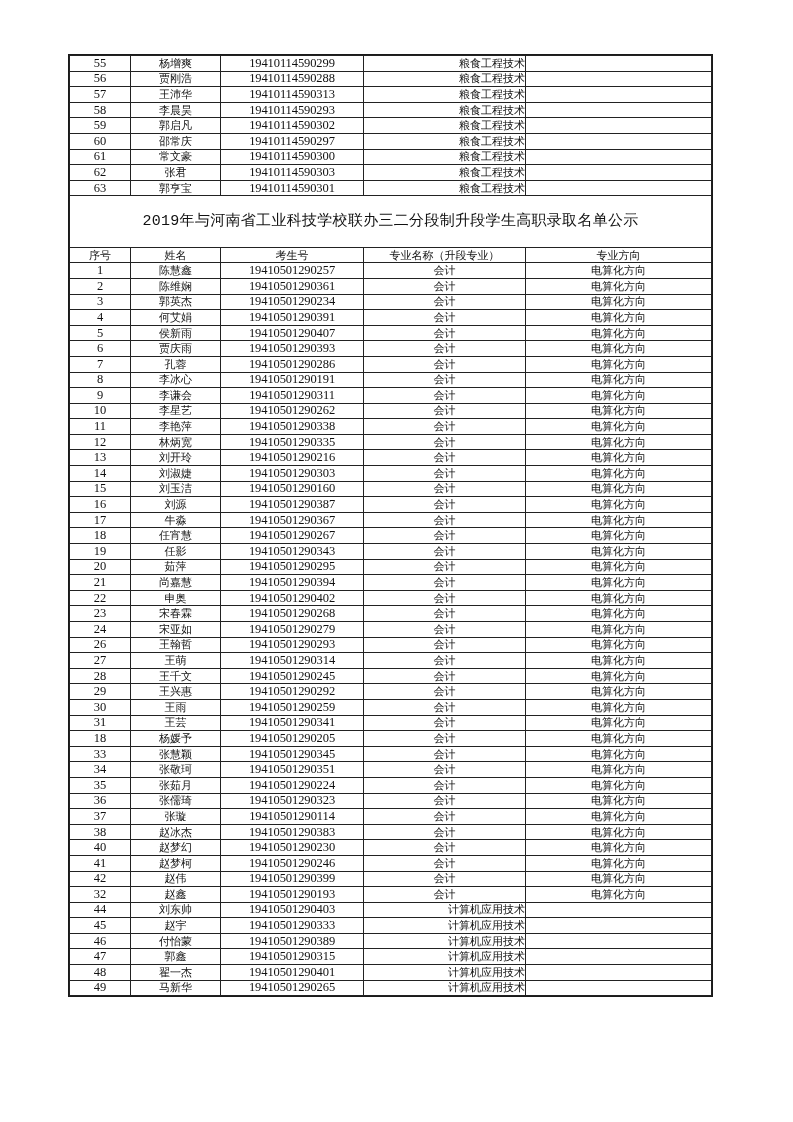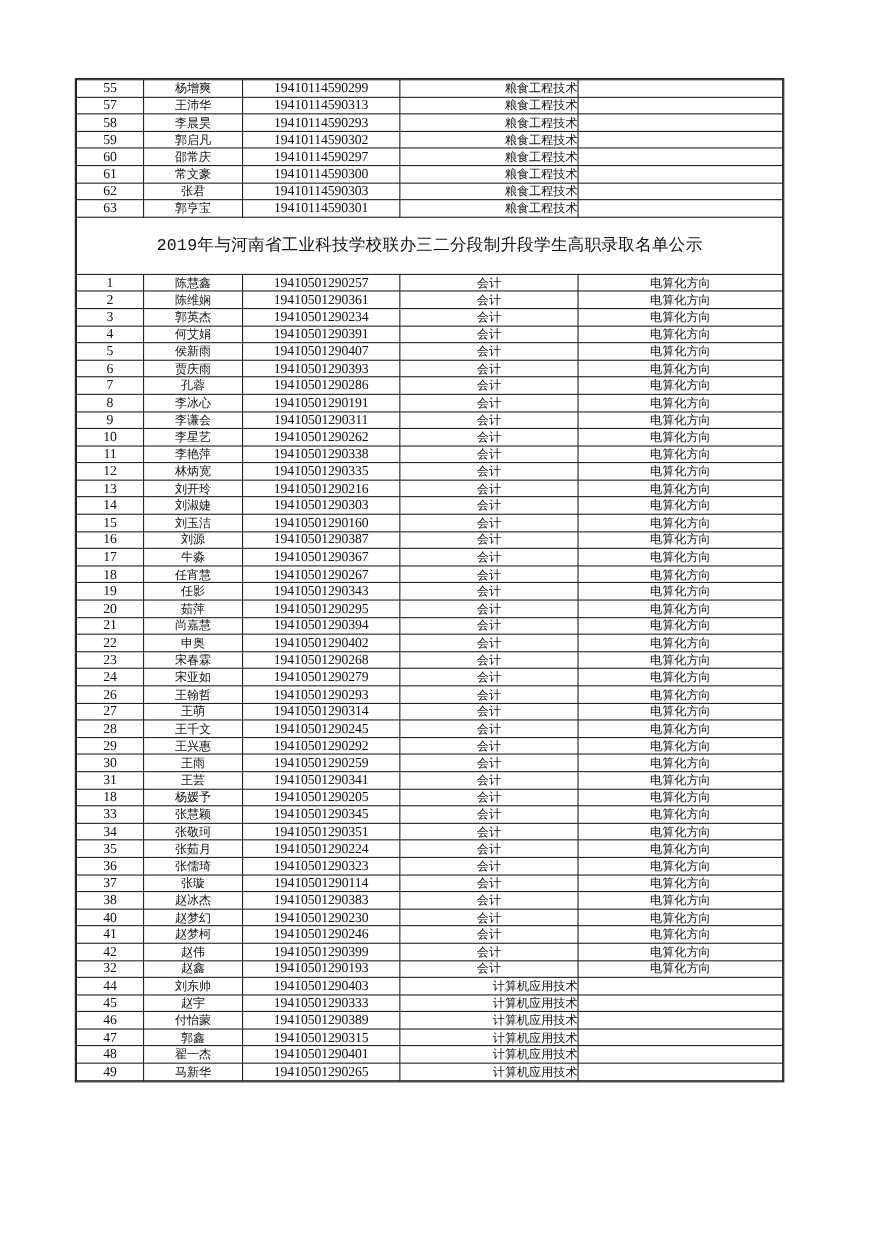--- a/index.html
+++ b/index.html
@@ -11,21 +11,21 @@
       width: 793px;
       height: 1122px;
       position: relative;
       overflow: hidden;
       font-family: "DejaVu Serif", "Liberation Serif", serif;
       color: #111111;
     }
     .sheet {
       position: absolute;
       left: 68px;
-      top: 71px;
+      top: 54px;
       width: 645px;
       border: 1.5px solid #1a1a1a;
       box-sizing: border-box;
     }
     table {
       border-collapse: collapse;
       width: 100%;
       table-layout: fixed;
     }
     col.c-no { width: 61px; }
@@ -81,20 +81,27 @@
     </colgroup>
     <tbody id="top-body">
         <tr>
           <td class="num">55</td>
           <td class="name">杨增爽</td>
           <td class="sid">19410114590299</td>
           <td class="major major-left">粮食工程技术</td>
           <td class="dir"></td>
         </tr>
         <tr>
+          <td class="num">56</td>
+          <td class="name">贾刚浩</td>
+          <td class="sid">19410114590288</td>
+          <td class="major major-left">粮食工程技术</td>
+          <td class="dir"></td>
+        </tr>
+        <tr>
           <td class="num">57</td>
           <td class="name">王沛华</td>
           <td class="sid">19410114590313</td>
           <td class="major major-left">粮食工程技术</td>
           <td class="dir"></td>
         </tr>
         <tr>
           <td class="num">58</td>
           <td class="name">李晨昊</td>
           <td class="sid">19410114590293</td>
@@ -134,20 +141,27 @@
           <td class="name">郭亨宝</td>
           <td class="sid">19410114590301</td>
           <td class="major major-left">粮食工程技术</td>
           <td class="dir"></td>
         </tr>
       </tbody>
     <tbody>
       <tr class="title-row">
         <td colspan="5">2019年与河南省工业科技学校联办三二分段制升段学生高职录取名单公示</td>
       </tr>
+      <tr class="hdr-row">
+        <td class="hdr">序号</td>
+        <td class="hdr">姓名</td>
+        <td class="hdr">考生号</td>
+        <td class="hdr">专业名称（升段专业）</td>
+        <td class="hdr">专业方向</td>
+      </tr>
     </tbody>
     <tbody id="main-body">
         <tr>
           <td class="num">1</td>
           <td class="name">陈慧鑫</td>
           <td class="sid">19410501290257</td>
           <td class="major">会计</td>
           <td class="dir">电算化方向</td>
         </tr>
         <tr>

